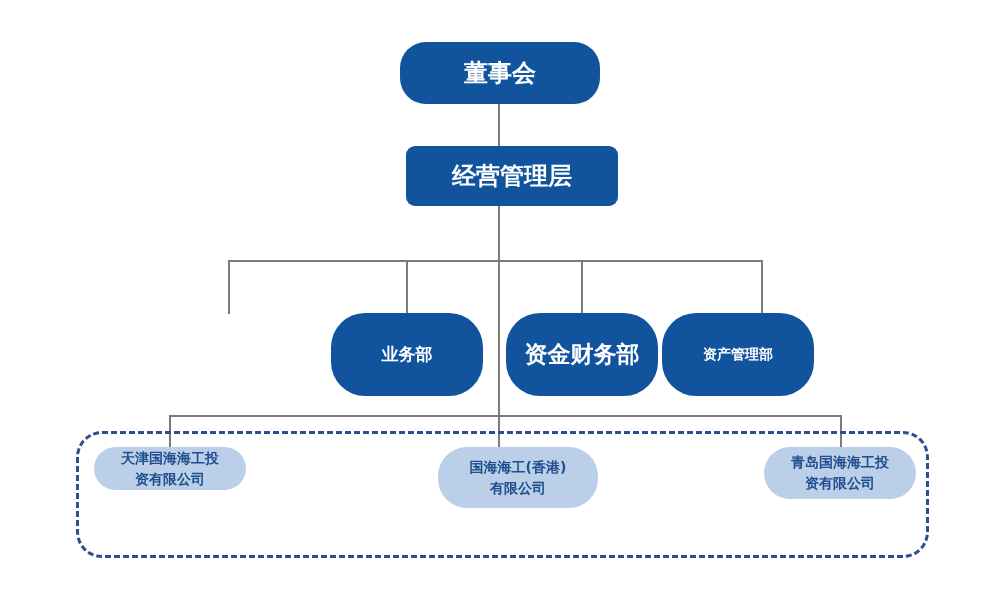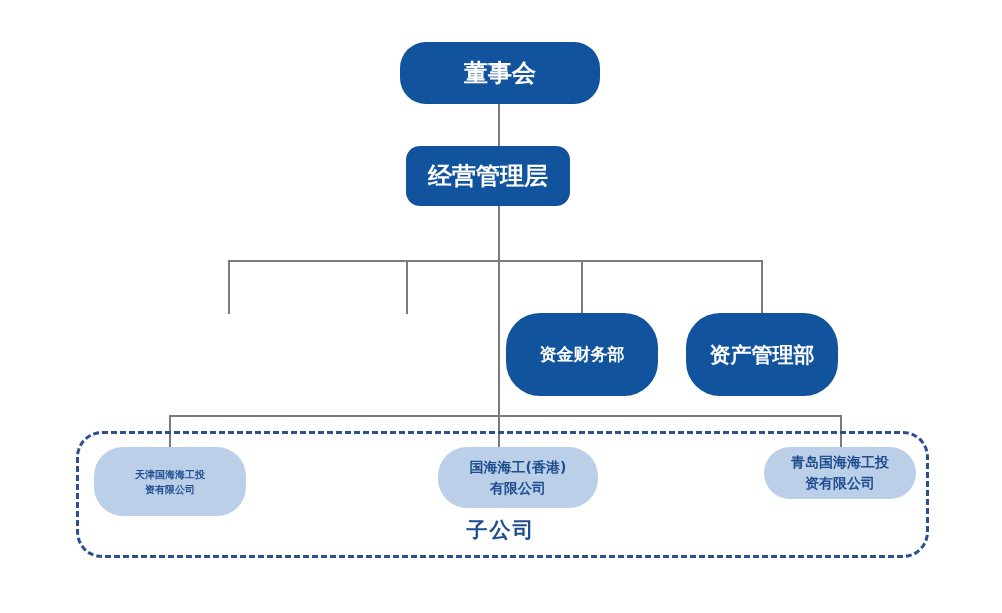--- a/index.html
+++ b/index.html
@@ -38,27 +38,27 @@
   <div class="vline" style="left:581px; top:260px; height:54px;"></div>
   <div class="vline" style="left:761px; top:260px; height:54px;"></div>
   <div class="hline" style="left:169px; top:415px; width:672px;"></div>
   <div class="vline" style="left:169px; top:415px; height:34px;"></div>
   <div class="vline" style="left:840px; top:415px; height:34px;"></div>
 
   <div class="dashed-box" style="left:76px; top:431px; width:853px; height:127px;"></div>
 
   <div class="node dark" style="left:400px; top:42px; width:200px; height:62px; border-radius:26px; font-size:24px;">董事会</div>
 
-  <div class="node dark" style="left:406px; top:146px; width:164px; height:60px; border-radius:14px; font-size:24px;text-align:center;">经营管理层</div>
+  <div class="node dark" style="left:406px; top:146px; width:212px; height:60px; border-radius:9px; font-size:24px;text-align:center;">经营管理层</div>
 
-  <div class="node dark" style="left:506px; top:313px; width:152px; height:83px; border-radius:34px; font-size:17px;">资金财务部</div>
-  <div class="node dark" style="left:686px; top:313px; width:152px; height:83px; border-radius:34px; font-size:21px;">资产管理部</div>
+  <div class="node dark" style="left:331px; top:313px; width:152px; height:83px; border-radius:34px; font-size:17px;">业务部</div>
+  <div class="node dark" style="left:506px; top:313px; width:152px; height:83px; border-radius:34px; font-size:23px;">资金财务部</div>
+  <div class="node dark" style="left:662px; top:313px; width:152px; height:83px; border-radius:34px; font-size:14px;">资产管理部</div>
 
-  <div class="node light" style="left:94px; top:447px; width:152px; height:69px; border-radius:29px; font-size:10px;">天津国海海工投
+  <div class="node light" style="left:94px; top:447px; width:152px; height:43px; border-radius:29px; font-size:14px;">天津国海海工投
 资有限公司</div>
   <div class="node light" style="left:438px; top:447px; width:160px; height:61px; border-radius:29px; font-size:14px;">国海海工(香港)
 有限公司</div>
   <div class="node light" style="left:764px; top:447px; width:152px; height:52px; border-radius:29px; font-size:14px;">青岛国海海工投
 资有限公司</div>
 
-  <div class="group-label" style="top:516px;">子公司</div>
 
 </div>
 
 </body></html>

